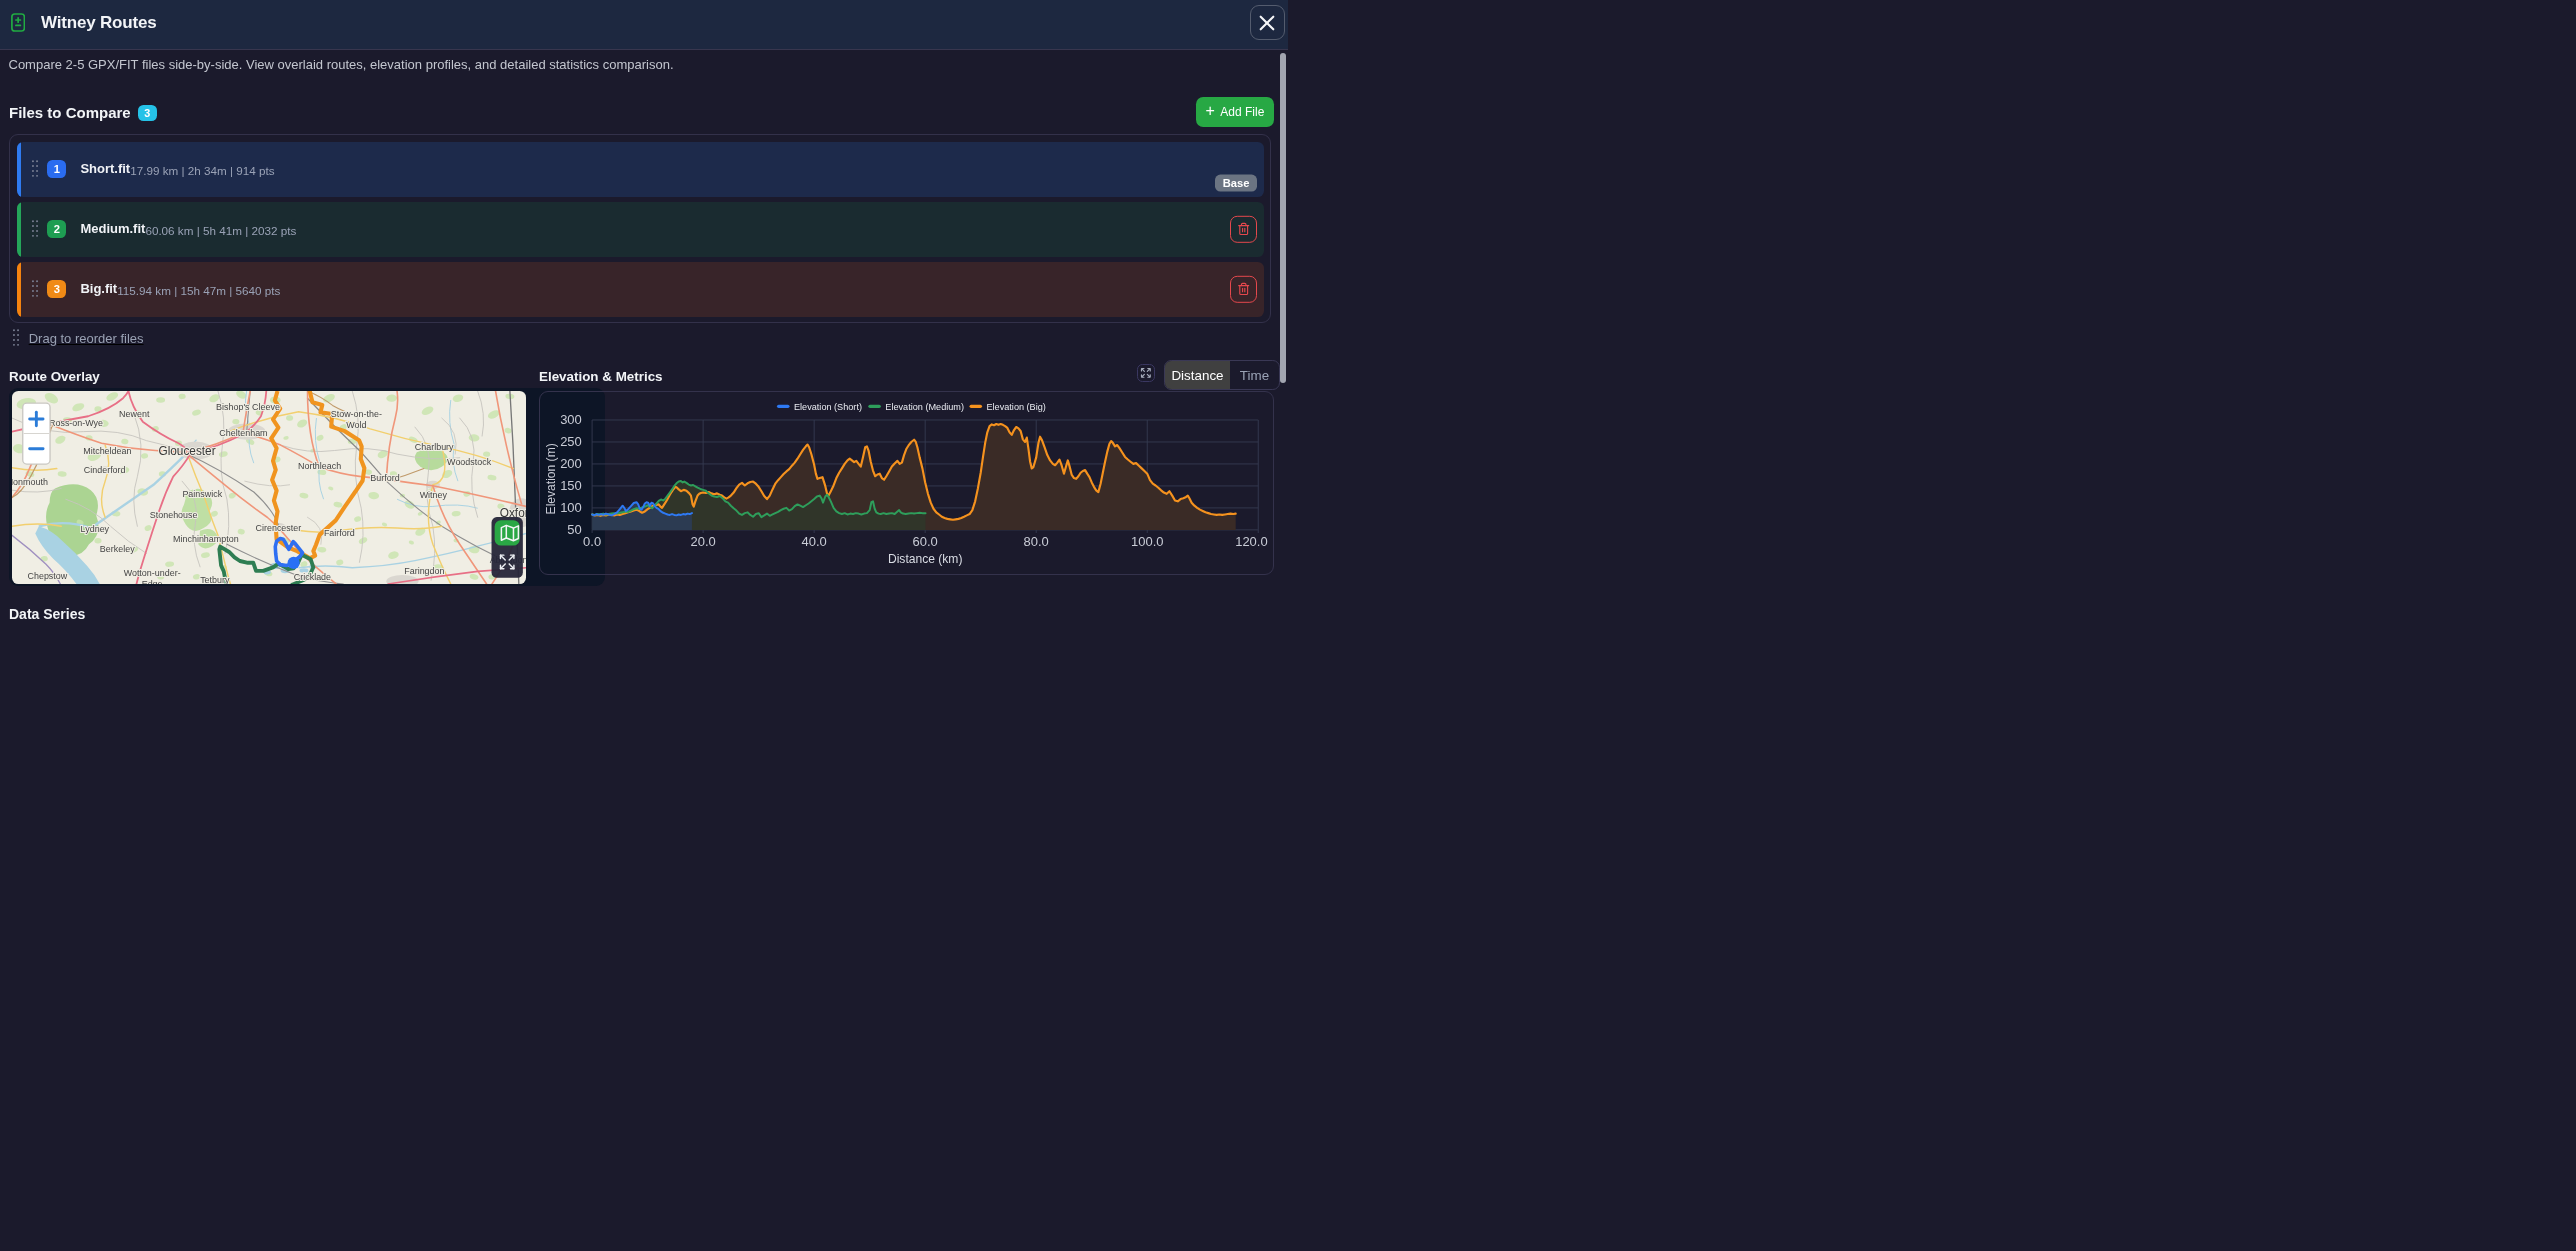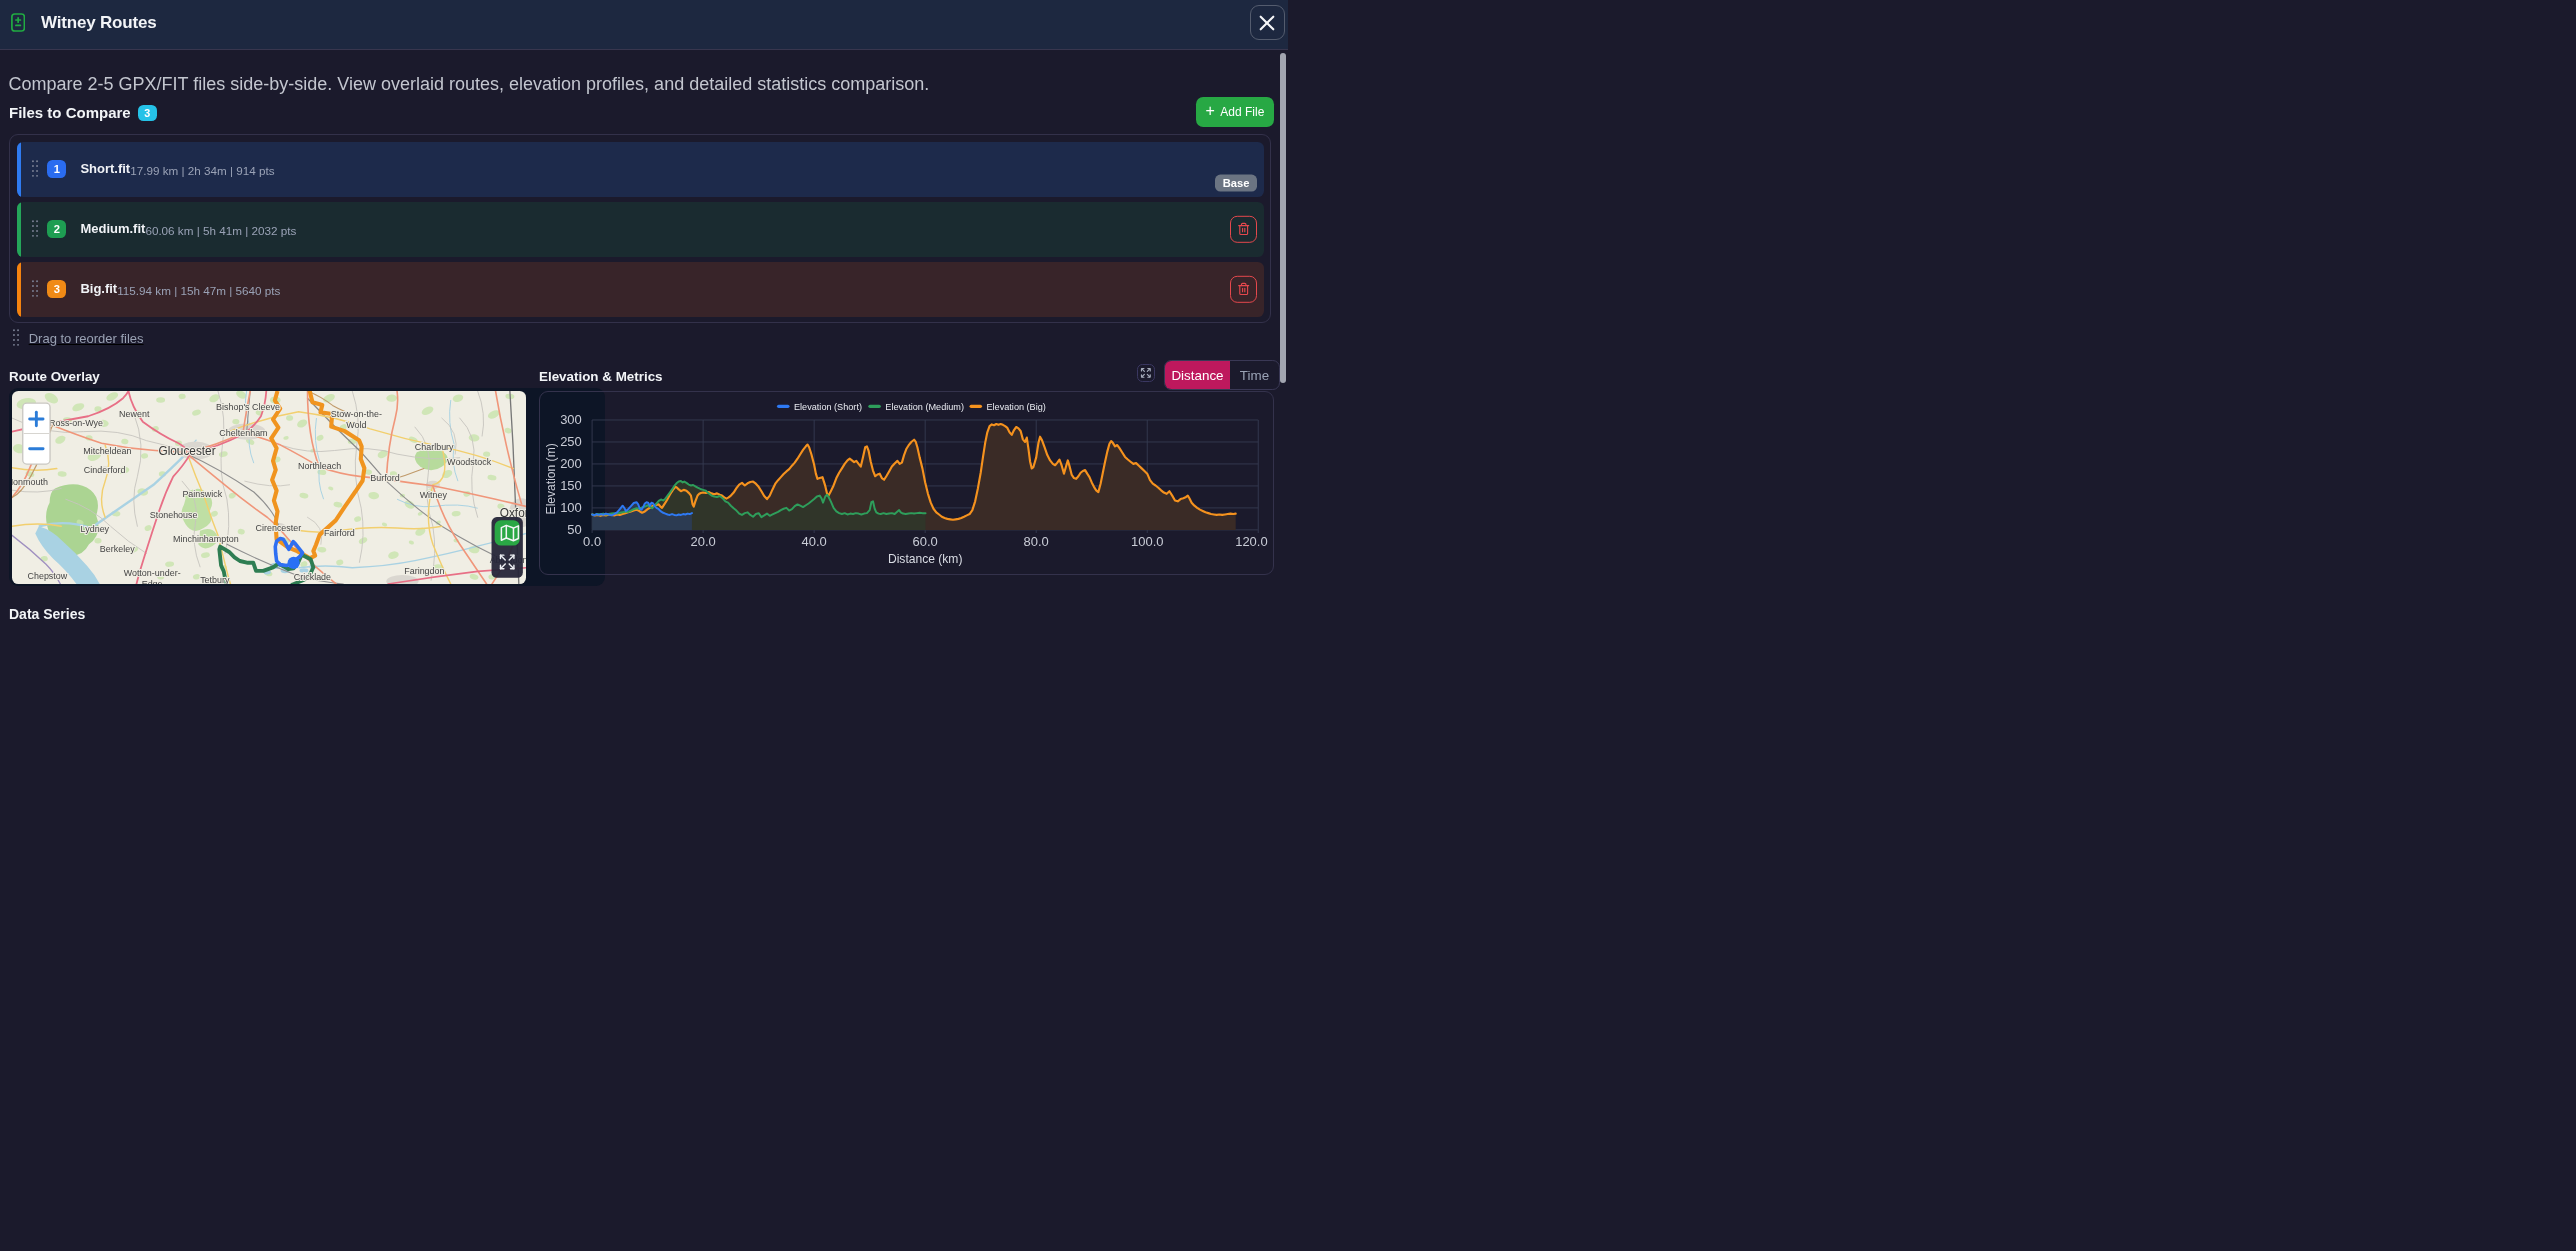--- a/index.html
+++ b/index.html
@@ -7,21 +7,21 @@
 body { background:#1b1a2c; font-family:"Liberation Sans", sans-serif; position:relative; }
 
 .header { position:absolute; left:0; top:0; width:1288px; height:50px;
   background:#1d2840; border-bottom:0.9px solid #38364e; display:flex; align-items:center; }
 .hicon { margin-left:10.8px; width:14.3px; height:19px; margin-top:-3.6px; }
 .htitle { margin-left:16px; font-size:17px; font-weight:700; color:#f2f4f7; letter-spacing:-0.2px; margin-top:-3.6px; }
 .closebtn { position:absolute; right:3.1px; top:5px; width:35px; height:35px;
   border:1.8px solid #545c6e; border-radius:9px; display:flex; align-items:center; justify-content:center; }
 
 .content { position:absolute; left:0; top:51px; width:1288px; height:575px; }
-.subtitle { position:absolute; left:8.5px; top:23px; font-size:18px; color:#c3c6cf; }
+.subtitle { position:absolute; left:8.5px; top:6px; font-size:13px; color:#c3c6cf; }
 
 .fhead { position:absolute; left:9px; top:51px; height:21.5px; display:flex; align-items:center; }
 .fhead .t { font-size:15px; font-weight:700; color:#f2f4f7; }
 .badge3 { margin-left:7.2px; background:#25c2e8; color:#fff; font-size:10.8px; font-weight:700;
   border-radius:5.4px; padding:1.8px 6.3px 2.2px; }
 .addfile { position:absolute; left:1196px; top:46px; width:78px; height:30px; background:#27a844;
   border-radius:7.2px; color:#fff; font-size:12px; font-weight:400; display:flex; align-items:center; justify-content:center; }
 .addfile .plus { font-size:16px; font-weight:400; margin-right:5.4px; margin-top:-1.8px; }
 
 .filebox { position:absolute; left:9.4px; top:83px; width:1262px; height:189px;
@@ -54,21 +54,21 @@
   background:#0d1526; border-radius:9px; padding:2.7px; }
 .mapinner { width:514px; height:193px; border-radius:6.3px; overflow:hidden; }
 
 .elevbox { position:absolute; left:539px; top:340px; width:735px; height:184px;
   border:1.3px solid #34324c; border-radius:9px; overflow:hidden; }
 
 .expbtn { position:absolute; left:1137px; top:313px; width:18.4px; height:18.4px;
   border:1.3px solid #3a3761; border-radius:5.4px; display:flex; align-items:center; justify-content:center; }
 .toggle { position:absolute; left:1164px; top:309px; height:30px; display:flex;
   border:0.9px solid #3a3855; border-radius:7.2px; overflow:hidden; }
-.tog-d { width:65px; background:#be185d; color:#fff; font-size:13.4px; display:flex; align-items:center; justify-content:center; }
+.tog-d { width:65px; background:#404040; color:#fff; font-size:13.4px; display:flex; align-items:center; justify-content:center; }
 .tog-t { width:49px; background:transparent; color:#9aa2b5; font-size:13.4px; display:flex; align-items:center; justify-content:center; }
 
 .datahead { position:absolute; left:9px; top:555px; font-size:14px; font-weight:700; color:#f2f4f7; }
 
 .sthumb { position:absolute; left:1280px; top:53px; width:6.1px; height:330px; background:#a2a5b0; border-radius:3px; }
 </style>
 </head>
 <body>
 
 <div class="content">

